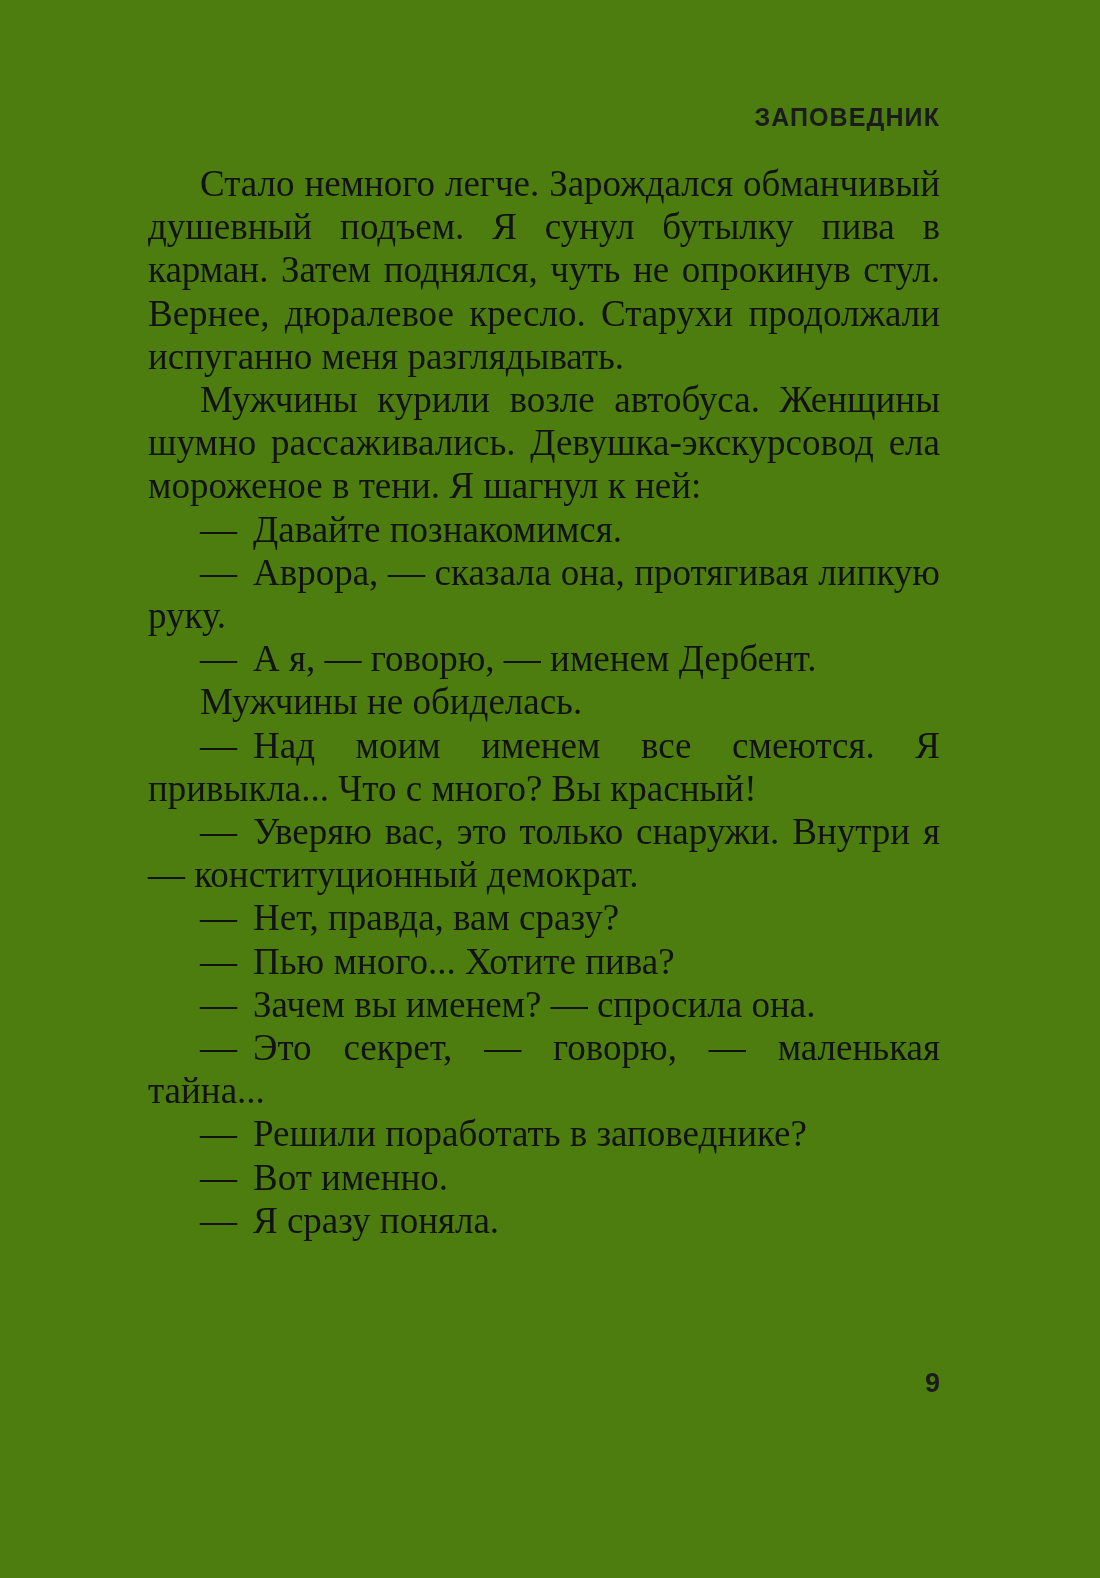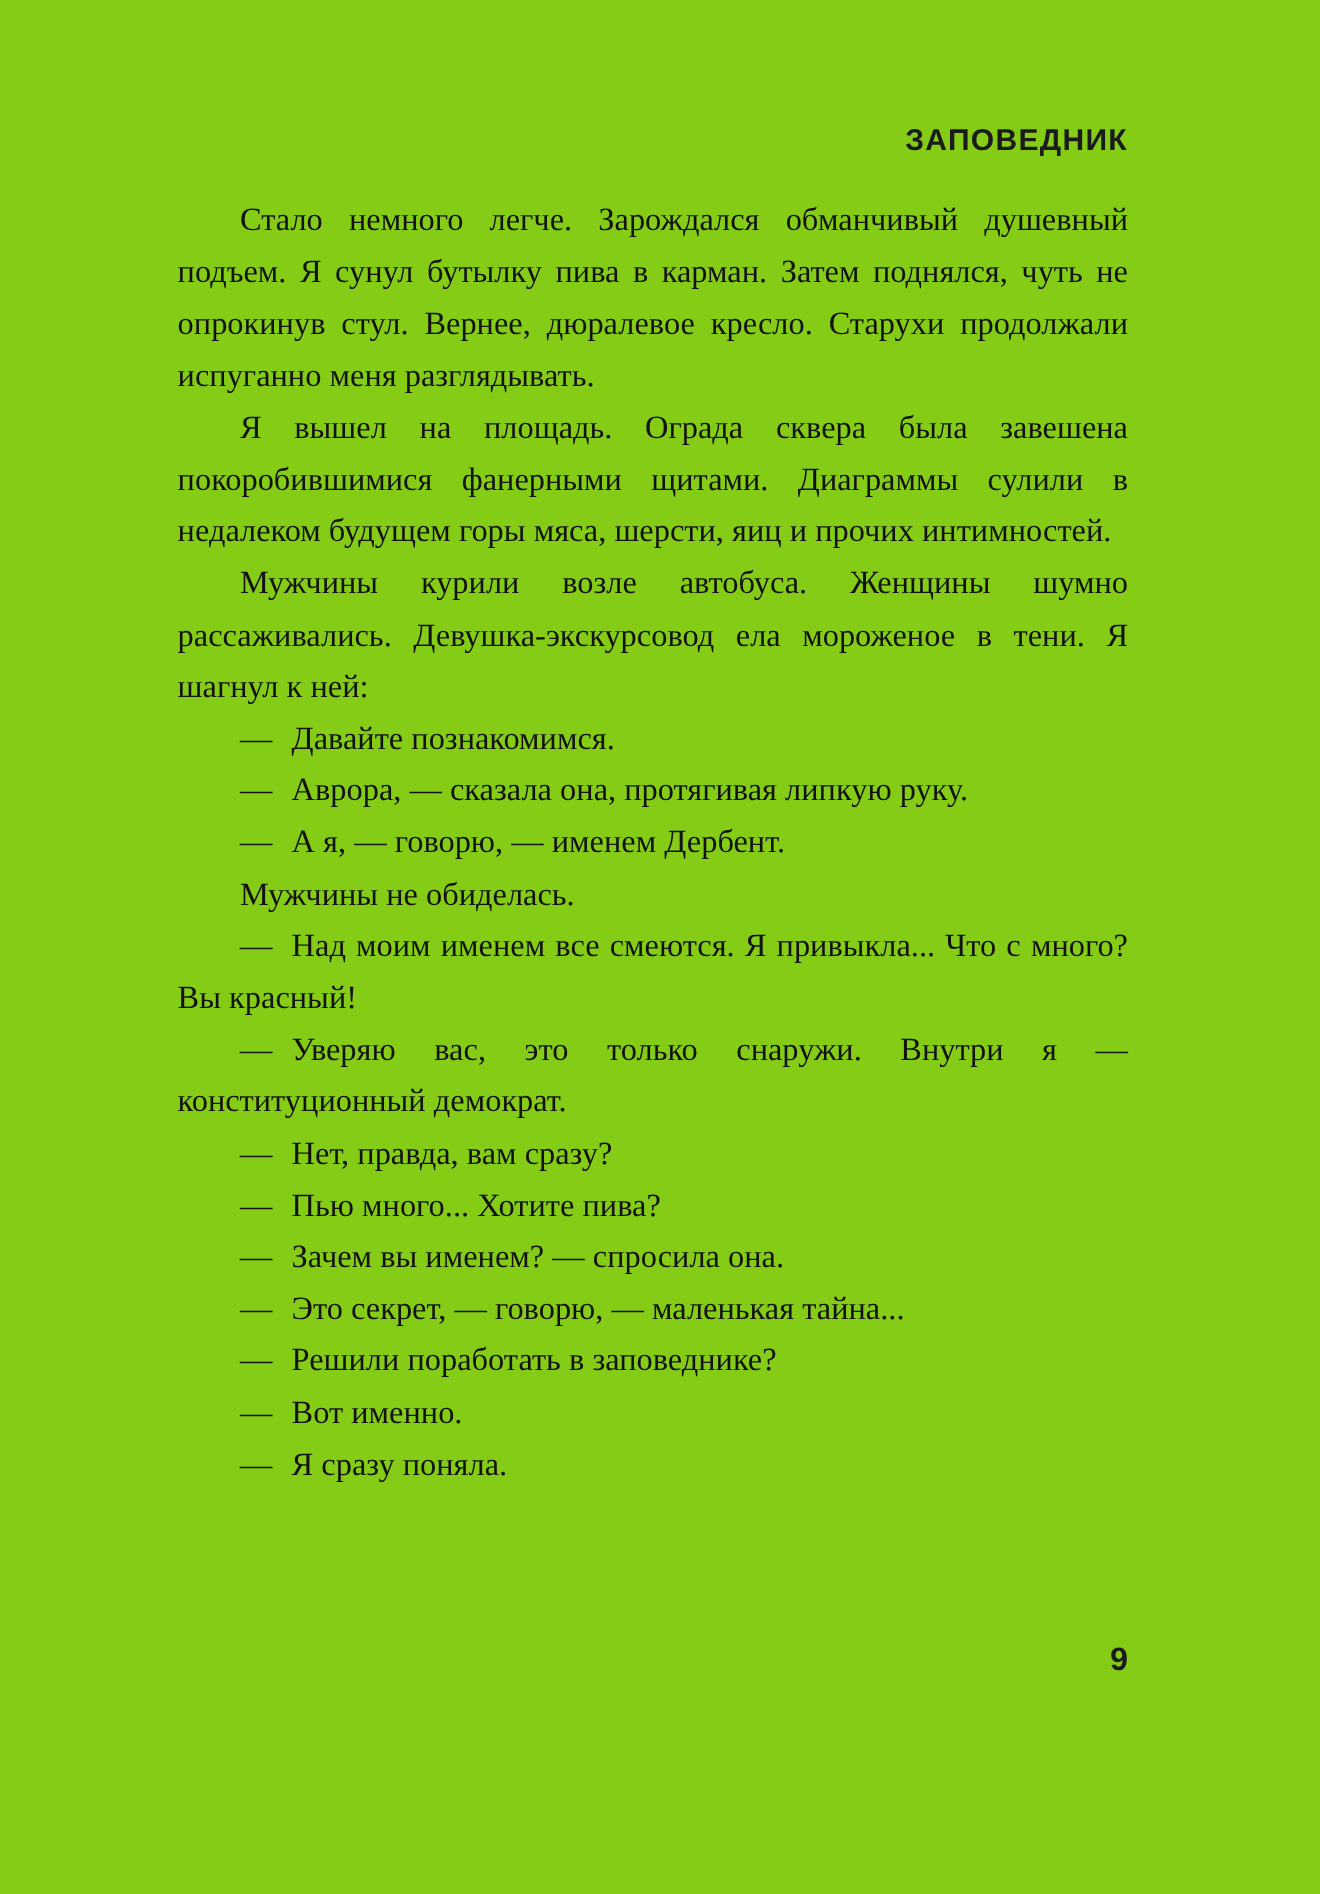--- a/index.html
+++ b/index.html
@@ -15,21 +15,21 @@
     overflow: hidden;
     position: relative;
   }
 
   .page {
     position: absolute;
     left: 0;
     top: 0;
     width: 1100px;
     height: 1578px;
-    background: #84cc16;
+    background: #4d7c0f;
   }
 
   
   .running-head {
     position: absolute;
     left: 148px;
     top: 103px;
     width: 792px;
     text-align: right;
     font-family: "Liberation Sans", "DejaVu Sans", sans-serif;
@@ -43,21 +43,21 @@
   
   .text-block {
     position: absolute;
     left: 148px;
     top: 162px;
     width: 792px;
   }
 
   p {
     margin: 0;
-    font-size: 27px;
+    font-size: 37px;
     line-height: 43.2px;
     text-align: justify;
     text-justify: inter-word;
     -webkit-hyphens: none;
     hyphens: none;
     color: #121212;
   }
 
   p.indent {
     text-indent: 52px;
@@ -91,21 +91,20 @@
 </style>
 </head>
 <body>
 
 <div class="page">
 
   <div class="running-head">ЗАПОВЕДНИК</div>
 
   <div class="text-block" id="text-block">
       <p class="indent"><span>Стало немного легче. Зарождался обманчивый душевный подъем. Я сунул бутылку пива в карман. Затем поднялся, чуть не опрокинув стул. Вернее, дюралевое кресло. Старухи продолжали испуганно меня разглядывать.</span></p>
-      <p class="indent"><span>Я вышел на площадь. Ограда сквера была завешена покоробившимися фанерными щитами. Диаграммы сулили в недалеком будущем горы мяса, шерсти, яиц и прочих интимностей.</span></p>
       <p class="indent"><span>Мужчины курили возле автобуса. Женщины шумно рассаживались. Девушка-экскурсовод ела мороженое в тени. Я шагнул к ней:</span></p>
       <p class="indent dialogue"><span class="dash">—</span><span class="dash-gap"></span><span>Давайте познакомимся.</span></p>
       <p class="indent dialogue"><span class="dash">—</span><span class="dash-gap"></span><span>Аврора, — сказала она, протягивая липкую руку.</span></p>
       <p class="indent dialogue"><span class="dash">—</span><span class="dash-gap"></span><span>А я, — говорю, — именем Дербент.</span></p>
       <p class="indent"><span>Мужчины не обиделась.</span></p>
       <p class="indent dialogue"><span class="dash">—</span><span class="dash-gap"></span><span>Над моим именем все смеются. Я привыкла... Что с много? Вы красный!</span></p>
       <p class="indent dialogue"><span class="dash">—</span><span class="dash-gap"></span><span>Уверяю вас, это только снаружи. Внутри я — конституционный демократ.</span></p>
       <p class="indent dialogue"><span class="dash">—</span><span class="dash-gap"></span><span>Нет, правда, вам сразу?</span></p>
       <p class="indent dialogue"><span class="dash">—</span><span class="dash-gap"></span><span>Пью много... Хотите пива?</span></p>
       <p class="indent dialogue"><span class="dash">—</span><span class="dash-gap"></span><span>Зачем вы именем? — спросила она.</span></p>

